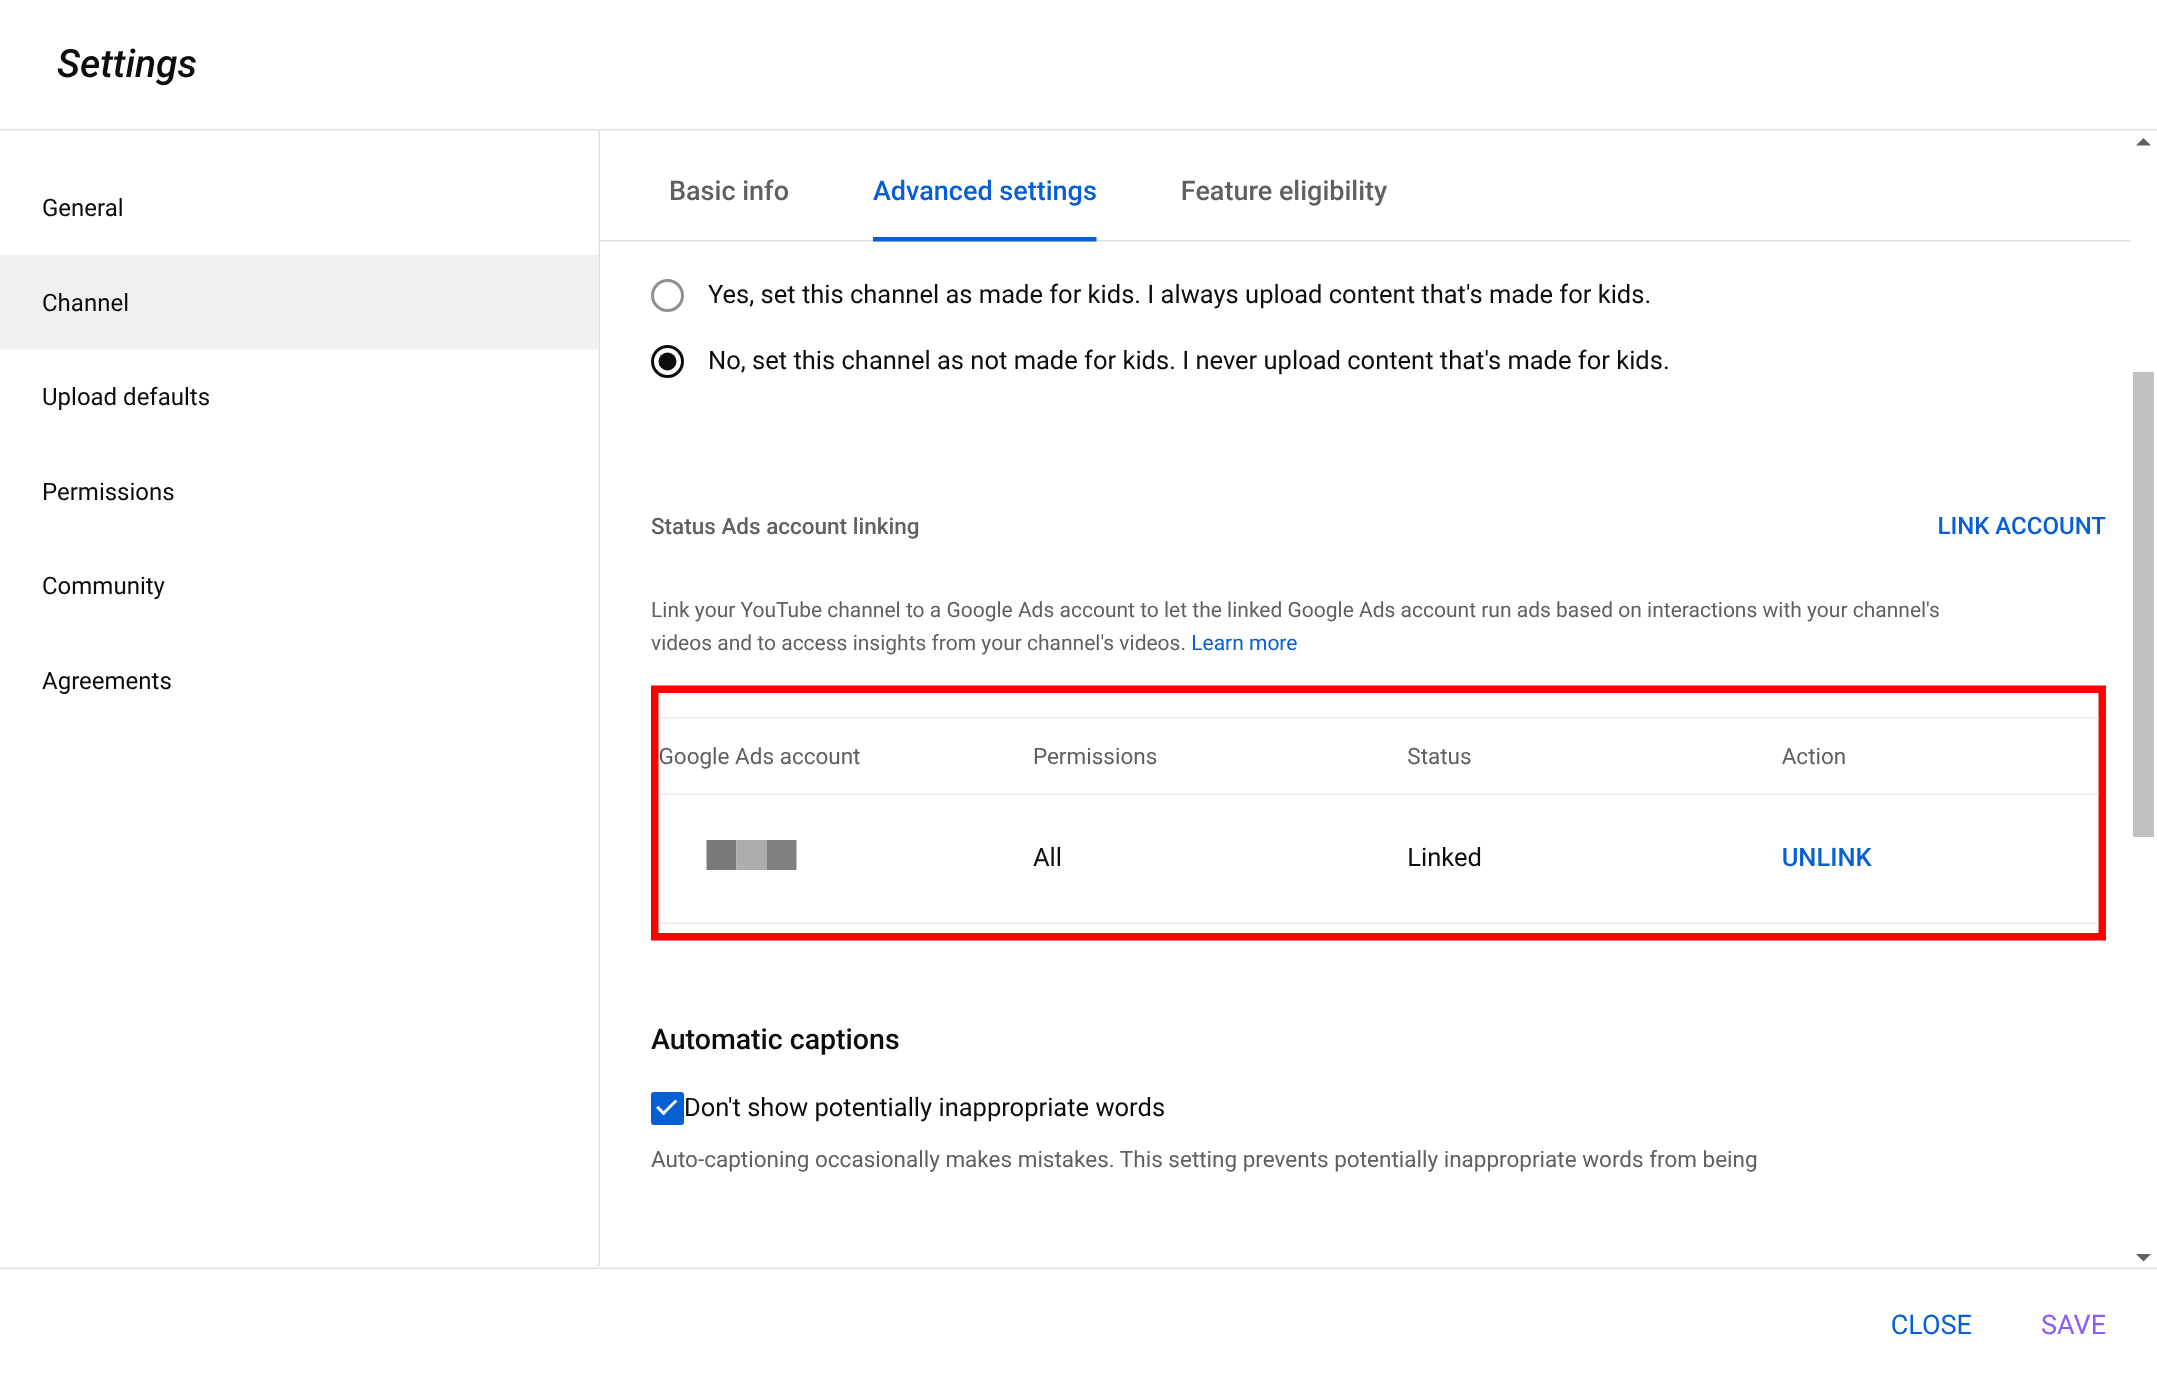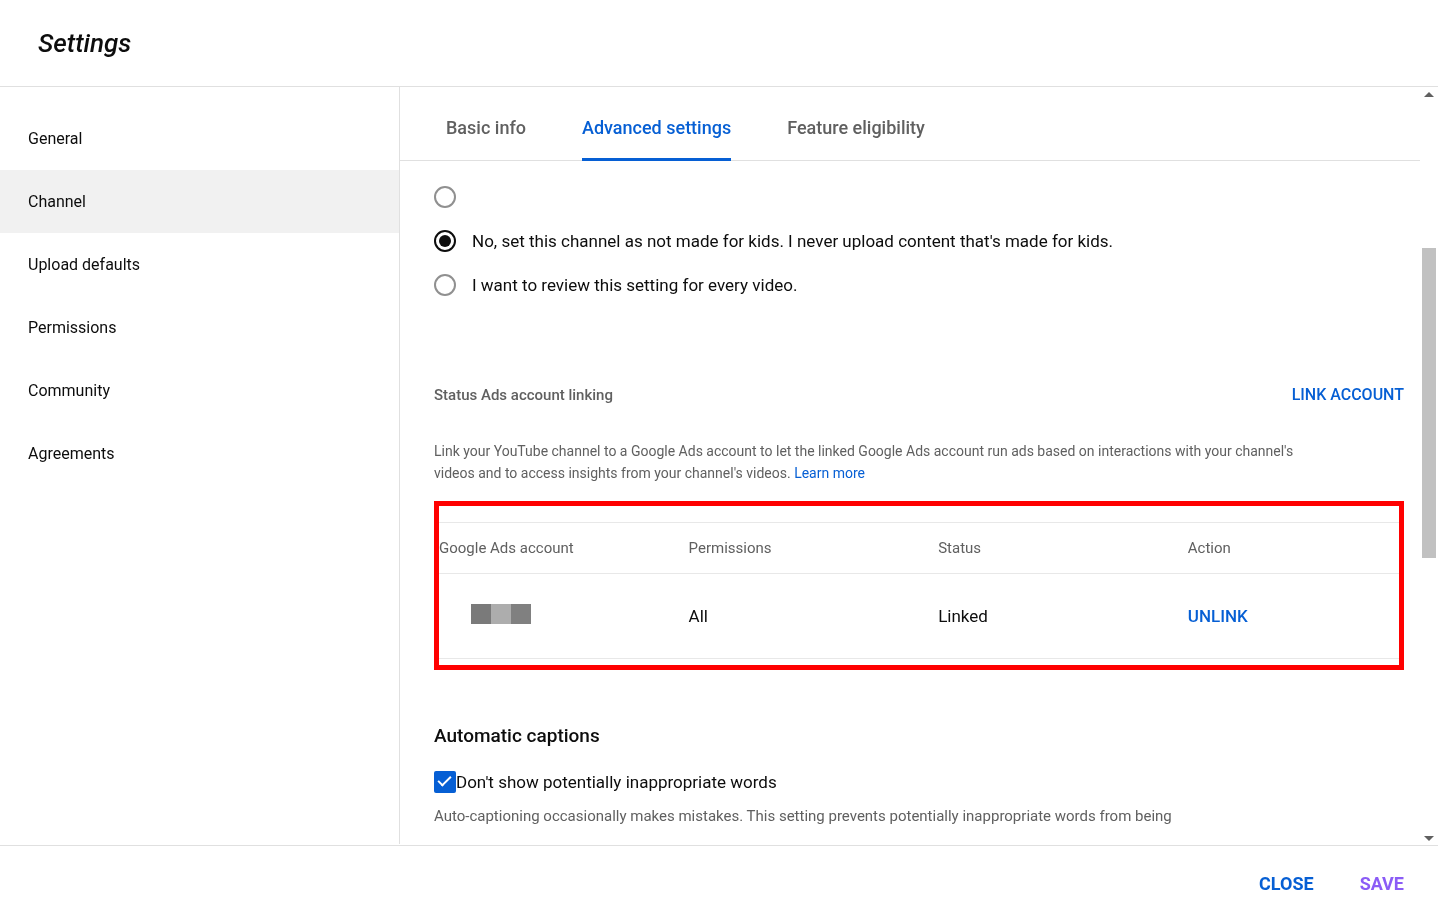--- a/index.html
+++ b/index.html
@@ -256,21 +256,21 @@
       border-top: 1px solid #e0e0e0;
       display: flex;
       justify-content: flex-end;
       align-items: center;
       padding: 0 28px;
       gap: 34px;
       background: #fff;
     }
     .footer-btn {
       font-size: 18px;
-      font-weight: 700;
+      font-weight: 400;
       cursor: pointer;
       background: none;
       border: none;
       padding: 10px 6px;
     }
     .close-btn { color: #065fd4; }
     .save-btn { color: #8b5cf6; }
     .scroll-indicator {
       position: absolute;
       right: 0;
@@ -319,28 +319,25 @@
   <div class="content">
     <div class="tabs">
       <div class="tab">Basic info</div>
       <div class="tab active">Advanced settings</div>
       <div class="tab">Feature eligibility</div>
     </div>
 
     <div class="section">
       <div class="radio-row">
         <div class="radio"></div>
+        <div class="radio-label">Yes, set this channel as made for kids. I always upload content that's made for kids.</div>
       </div>
       <div class="radio-row">
         <div class="radio checked"></div>
         <div class="radio-label">No, set this channel as not made for kids. I never upload content that's made for kids.</div>
-      </div>
-      <div class="radio-row">
-        <div class="radio"></div>
-        <div class="radio-label">I want to review this setting for every video.</div>
       </div>
     </div>
 
     <div class="section ads-section">
       <div class="ads-header-row">
         <div class="ads-title">Status Ads account linking</div>
         <button class="link-account-btn">LINK ACCOUNT</button>
       </div>
       <div class="ads-description">
         <span>Link your YouTube channel to a Google Ads account to let the linked Google Ads account run ads based on interactions with your channel's videos and to access insights from your channel's videos. </span><span class="learn-more">Learn more</span>

